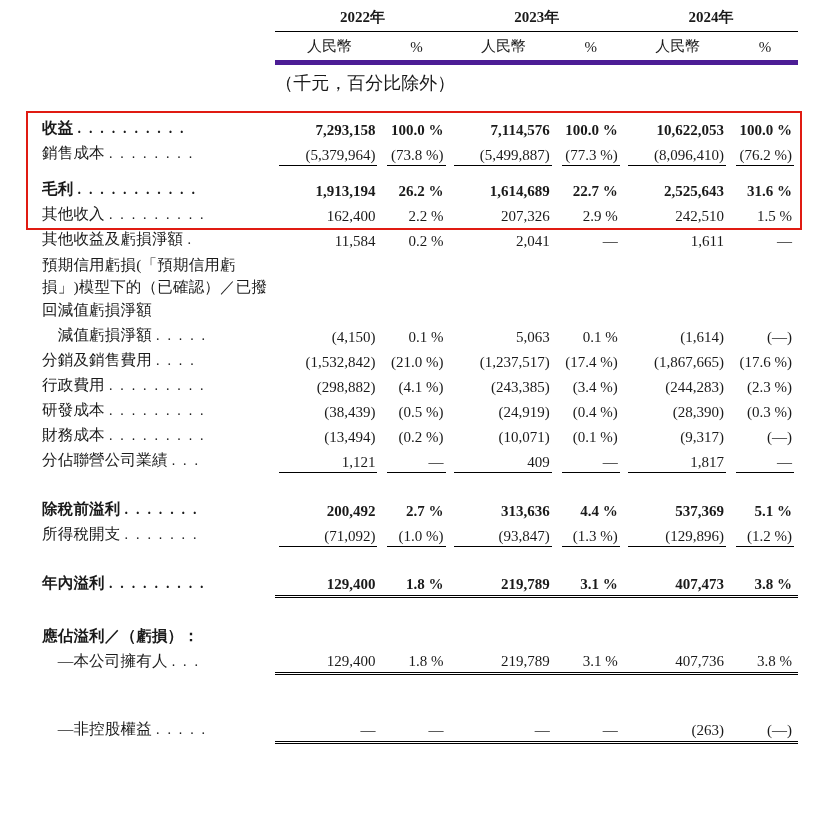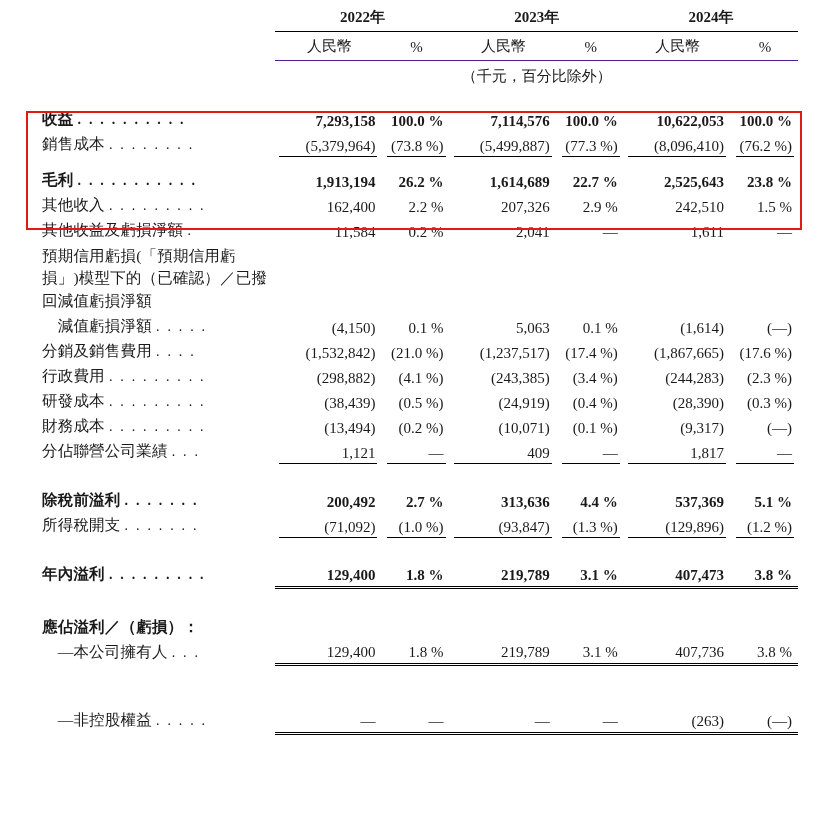--- a/index.html
+++ b/index.html
@@ -73,25 +73,25 @@
   .yr-head td.yr {
     border-bottom: 1px solid #000;
     padding-bottom: 4px;
   }
   .sub-head td {
     text-align: center;
     font-size: 15px;
     padding: 5px 0 4px 0;
   }
   .sub-head td.u {
-    border-bottom: 1px solid #4c1d95;
+    border-bottom: 5px solid #4c1d95;
   }
   .unit-row td {
-    text-align: center;
-    font-size: 15px;
+    text-align: left;
+    font-size: 18px;
     padding: 6px 0 10px 0;
   }
   .dbl-bot { border-bottom: 3px double #000; text-align: right; }
   .spacer td { height: 11px; }
 
   .ul-cell {
     position: relative;
   }
   .ul-cell::after {
     content: "";
@@ -186,21 +186,21 @@
           <td colspan="7"></td>
         </tr>
 
       <tr class="b">
         <td class="lbl"><span>毛利</span> <span class="dots">. . . . . . . . . . .</span></td>
         <td class="num">1,913,194</td>
         <td class="pct">26.2 %</td>
         <td class="num">1,614,689</td>
         <td class="pct">22.7 %</td>
         <td class="num">2,525,643</td>
-        <td class="pct">23.8 %</td>
+        <td class="pct">31.6 %</td>
       </tr>
 
       <tr>
         <td class="lbl"><span>其他收入</span> <span class="dots">. . . . . . . . .</span></td>
         <td class="num">162,400</td>
         <td class="pct">2.2 %</td>
         <td class="num">207,326</td>
         <td class="pct">2.9 %</td>
         <td class="num">242,510</td>
         <td class="pct">1.5 %</td>

